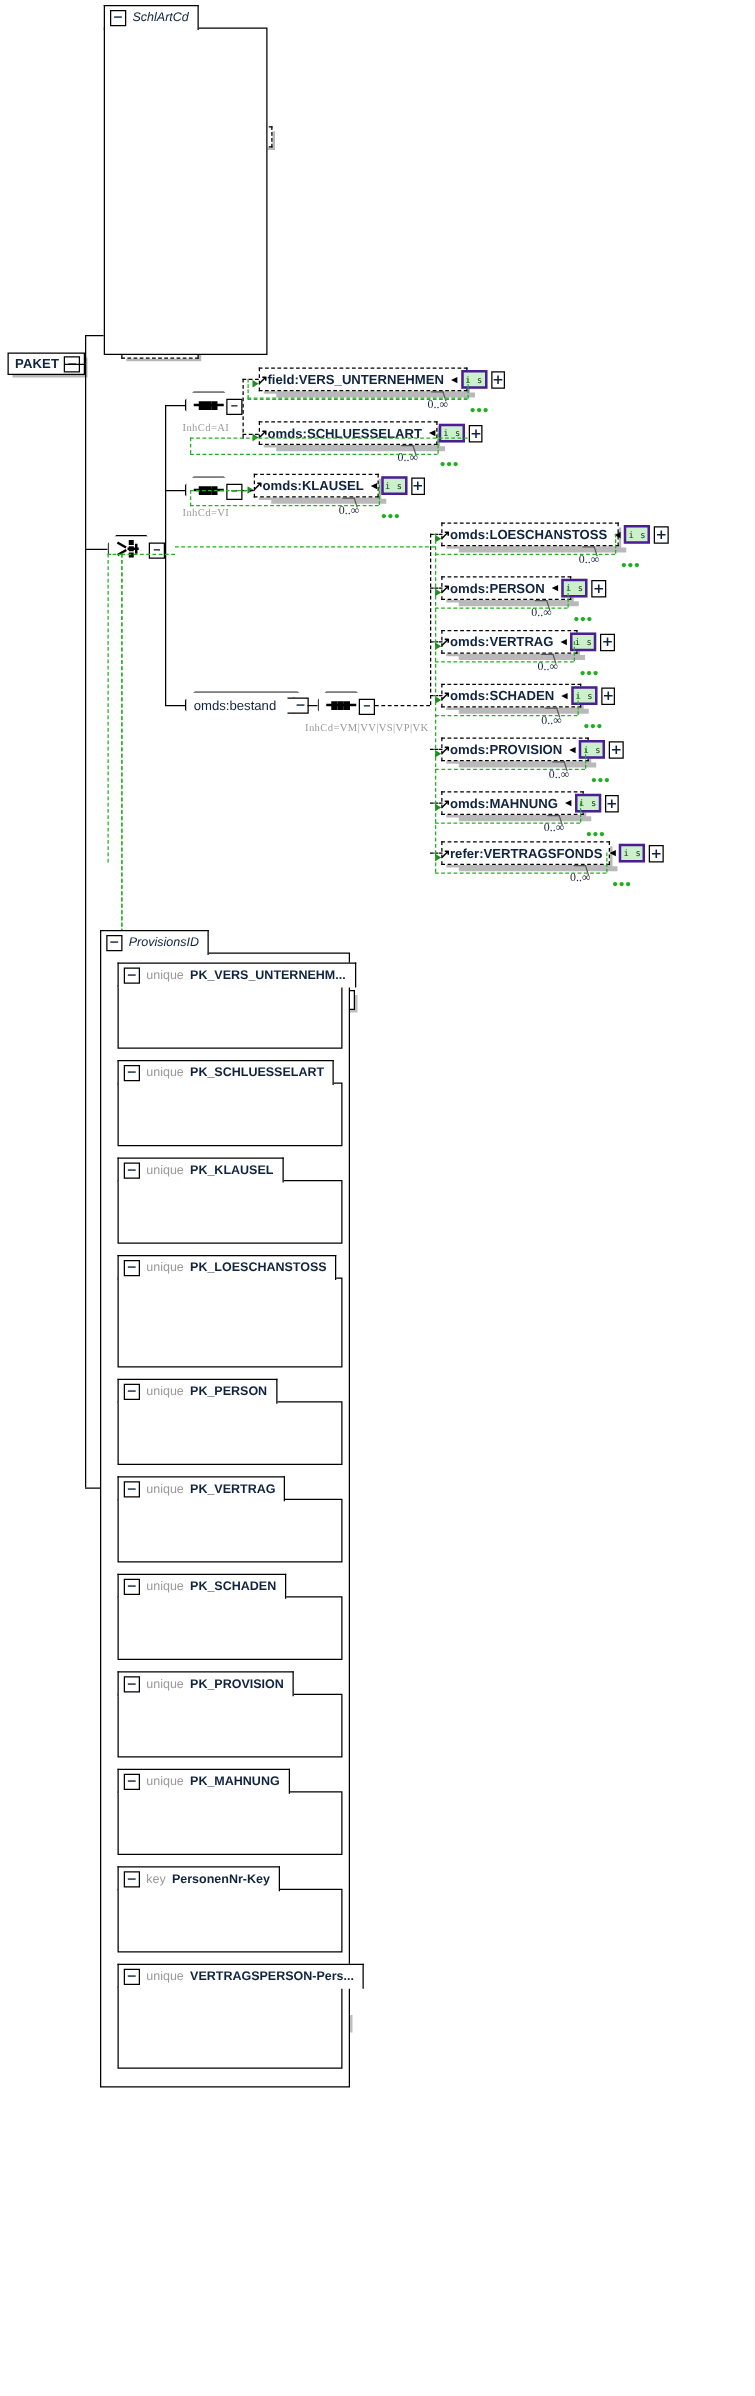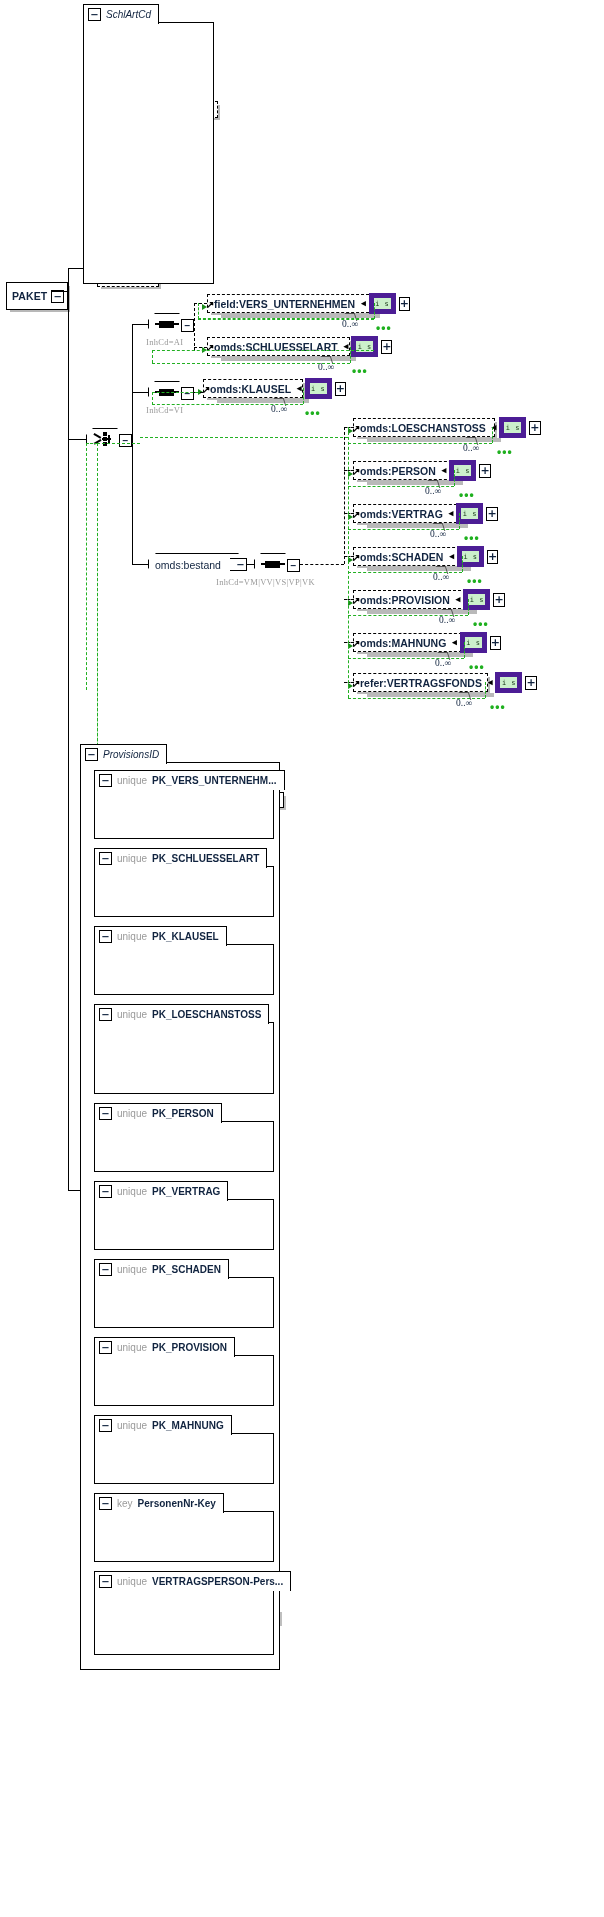--- a/index.html
+++ b/index.html
@@ -14,36 +14,36 @@
   .nodebox{
     position:absolute;box-sizing:border-box;
     background:#fff;border:1.4px solid #000;
     font-size:10.5px;font-weight:bold;letter-spacing:.1px;
     display:flex;align-items:center;
     padding:0 5px;white-space:nowrap;
     box-shadow:3px 3px 0 -1px rgba(0,0,0,.28);
     height:17px;line-height:17px;
   }
   .nodebox.opt{border-style:dashed;border-width:1.5px;}
-  .nodebox.root{height:28px;font-size:10.5px;}
+  .nodebox.root{height:18px;font-size:10.5px;}
 
   
   .elbox{
     position:absolute;box-sizing:border-box;background:#fff;
     border:1.4px dashed #000;height:19px;
     display:flex;align-items:center;gap:3px;
     padding:0 2px 0 6px;white-space:nowrap;
     font-size:10.5px;font-weight:bold;
     box-shadow:3px 3px 0 -1px rgba(0,0,0,.28);
   }
   .elbox .nm{flex:0 0 auto;}
   .badge{
     display:inline-flex;align-items:center;justify-content:center;
     height:11px;min-width:15px;padding:0 1px;
-    background:#ccf0cc;border:5px solid #4c1d95;
+    background:#ccf0cc;border:2px solid #4c1d95;
     font-size:7px;font-weight:normal;color:#103010;letter-spacing:.5px;
     font-family:"DejaVu Sans Mono", monospace;
   }
   .plusbox{
     display:inline-flex;align-items:center;justify-content:center;
     width:12px;height:12px;border:1.3px solid #000;background:#fff;
     font-size:11px;line-height:9px;font-weight:bold;
     font-family:"DejaVu Sans", sans-serif;
   }
   .minusbox{
@@ -396,21 +396,21 @@
     <div style="position:absolute;left:230px;top:558px;width:6px;height:11px;background:#fff;border-top:1.4px solid #000;border-bottom:1.4px solid #000;"></div>
     <div class="ln lnh" style="left:246px;top:564px;width:8px;"></div>
     <div class="comp" style="left:254px;top:553px;">
       <div class="octshadow"></div>
       <div class="oct"></div>
       <div class="seqglyph">
         <div class="seqdot"></div>
       </div>
       <div class="mb">−</div>
     </div>
-    <div class="inhcd" style="left:216px;top:577px;">InhCd=VM|VV|VS|VP|VK</div>
+    <div class="inhcd" style="left:244px;top:577px;">InhCd=VM|VV|VS|VP|VK</div>
     <div class="dln" style="left:300px;top:564px;width:44px;"></div>
     <div class="dlnv" style="left:344px;top:427px;height:137px;"></div>
     <div class="dln" style="left:344px;top:427px;width:10px;"></div>
     <div class="dln" style="left:344px;top:470px;width:10px;"></div>
     <div class="dln" style="left:344px;top:513px;width:10px;"></div>
     <div class="dln" style="left:344px;top:556px;width:10px;"></div>
     <div class="dln" style="left:344px;top:599px;width:10px;"></div>
     <div class="dln" style="left:344px;top:642px;width:10px;"></div>
     <div class="dln" style="left:344px;top:682px;width:10px;"></div>
     <div class="glnv" style="left:492px;top:427px;height:16px;"></div>

